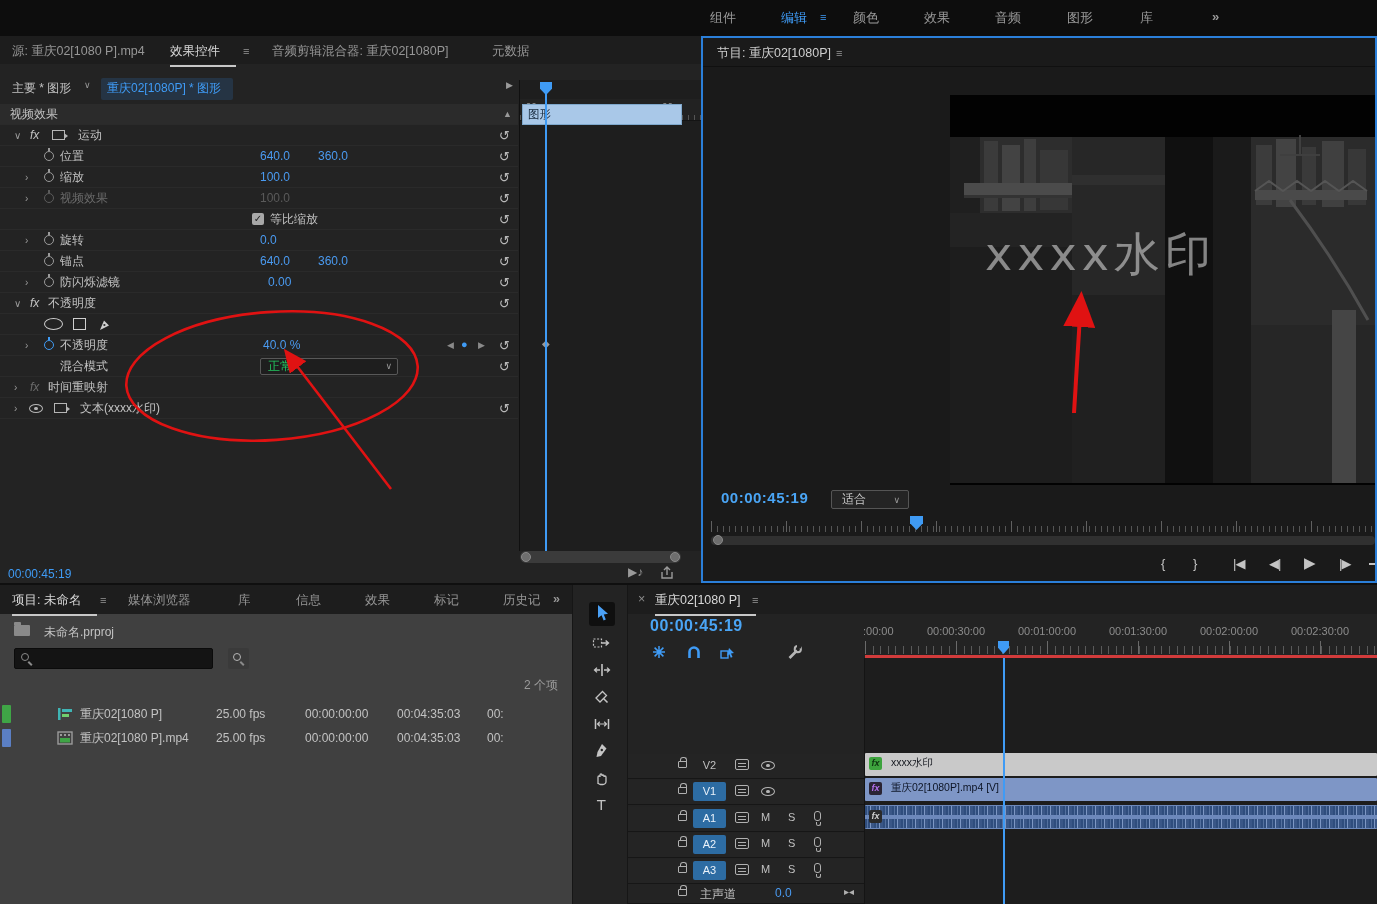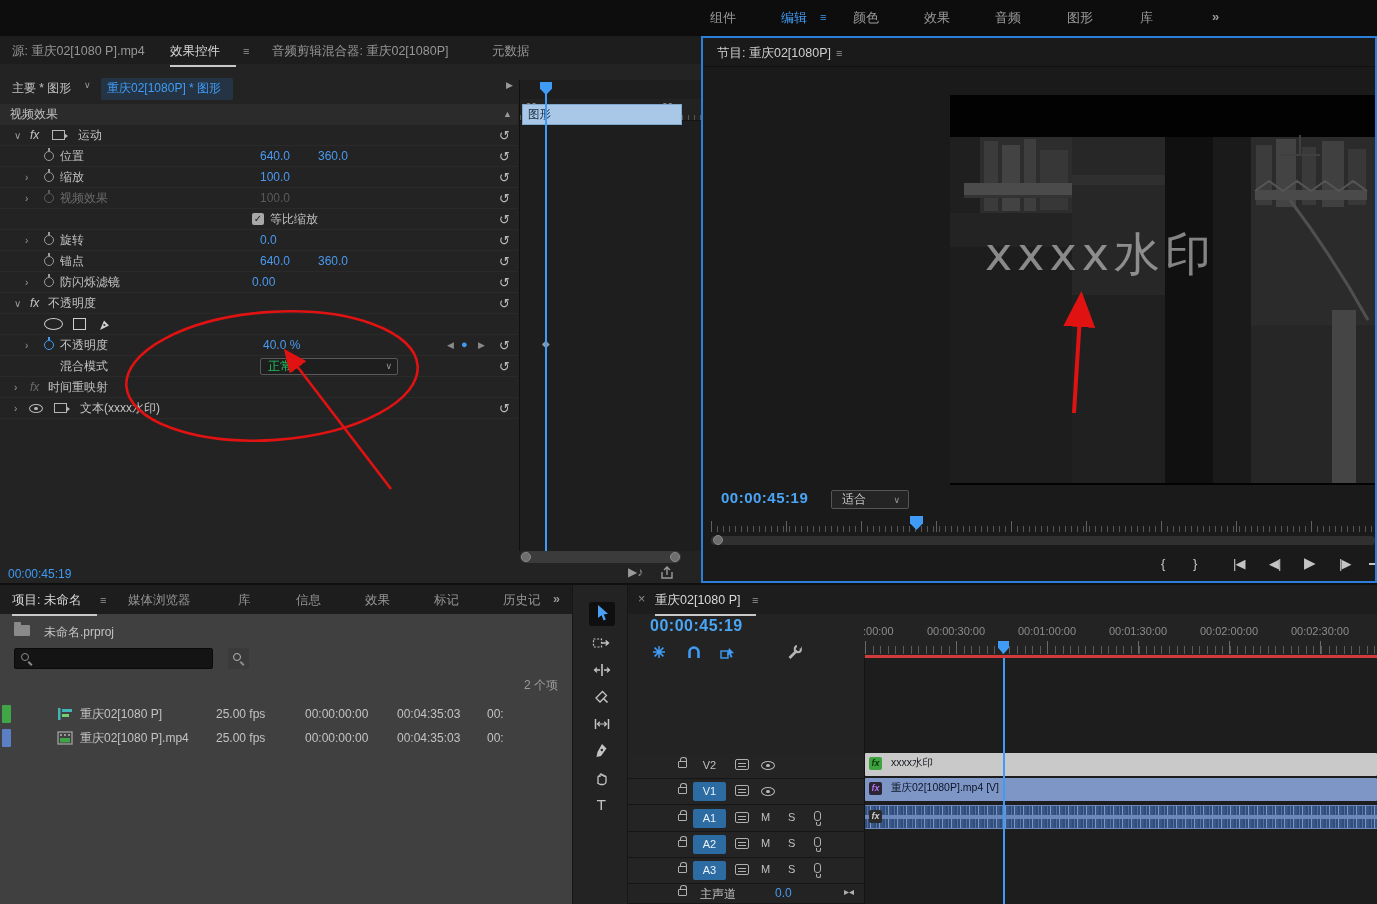--- a/index.html
+++ b/index.html
@@ -245,21 +245,21 @@
         <span class="lbl" style="left:60px">锚点</span>
         <span class="val" style="left:260px">640.0</span>
         <span class="val" style="left:318px">360.0</span>
         <span class="reset">↺</span>
       </div>
 
       <div class="erow">
         <span class="chev2">›</span>
         <span class="sw"></span>
         <span class="lbl" style="left:60px">防闪烁滤镜</span>
-        <span class="val" style="left:252px">0.00</span>
+        <span class="val" style="left:268px">0.00</span>
         <span class="reset">↺</span>
       </div>
 
       <div class="erow">
         <span class="chev">∨</span>
         <span class="fxi">fx</span>
         <span class="lbl" style="left:48px">不透明度</span>
         <span class="reset">↺</span>
       </div>
 

